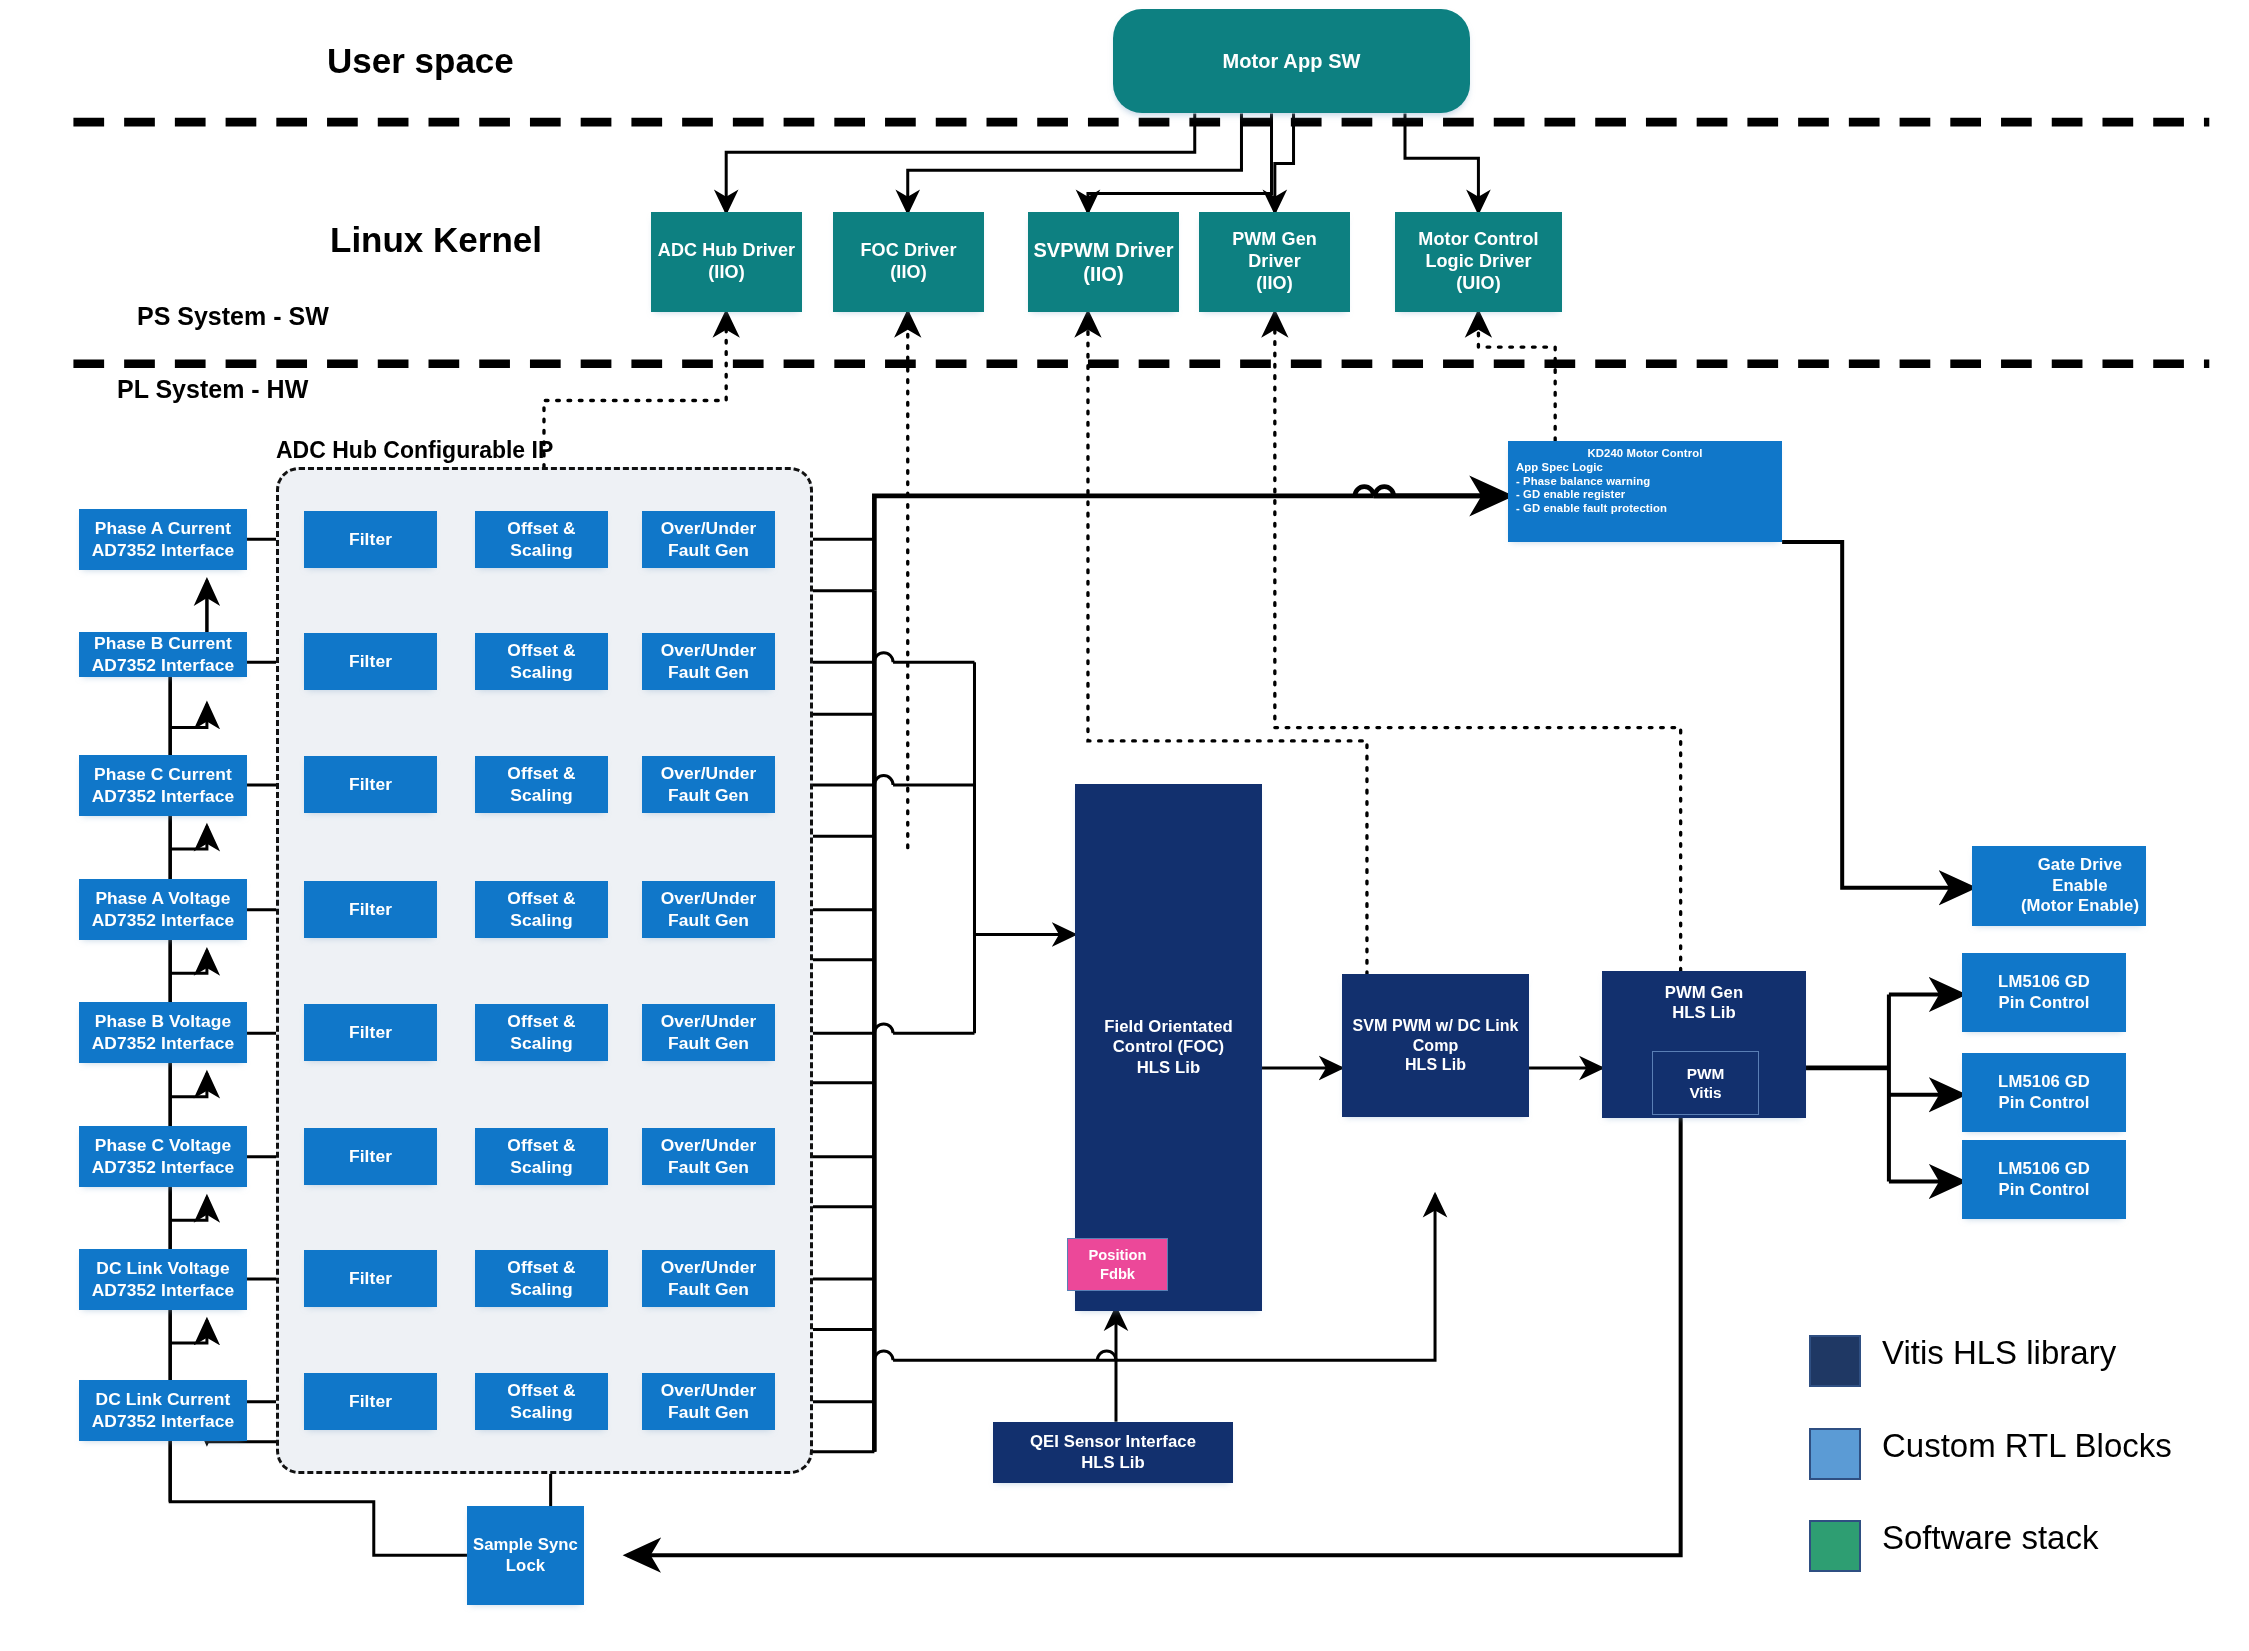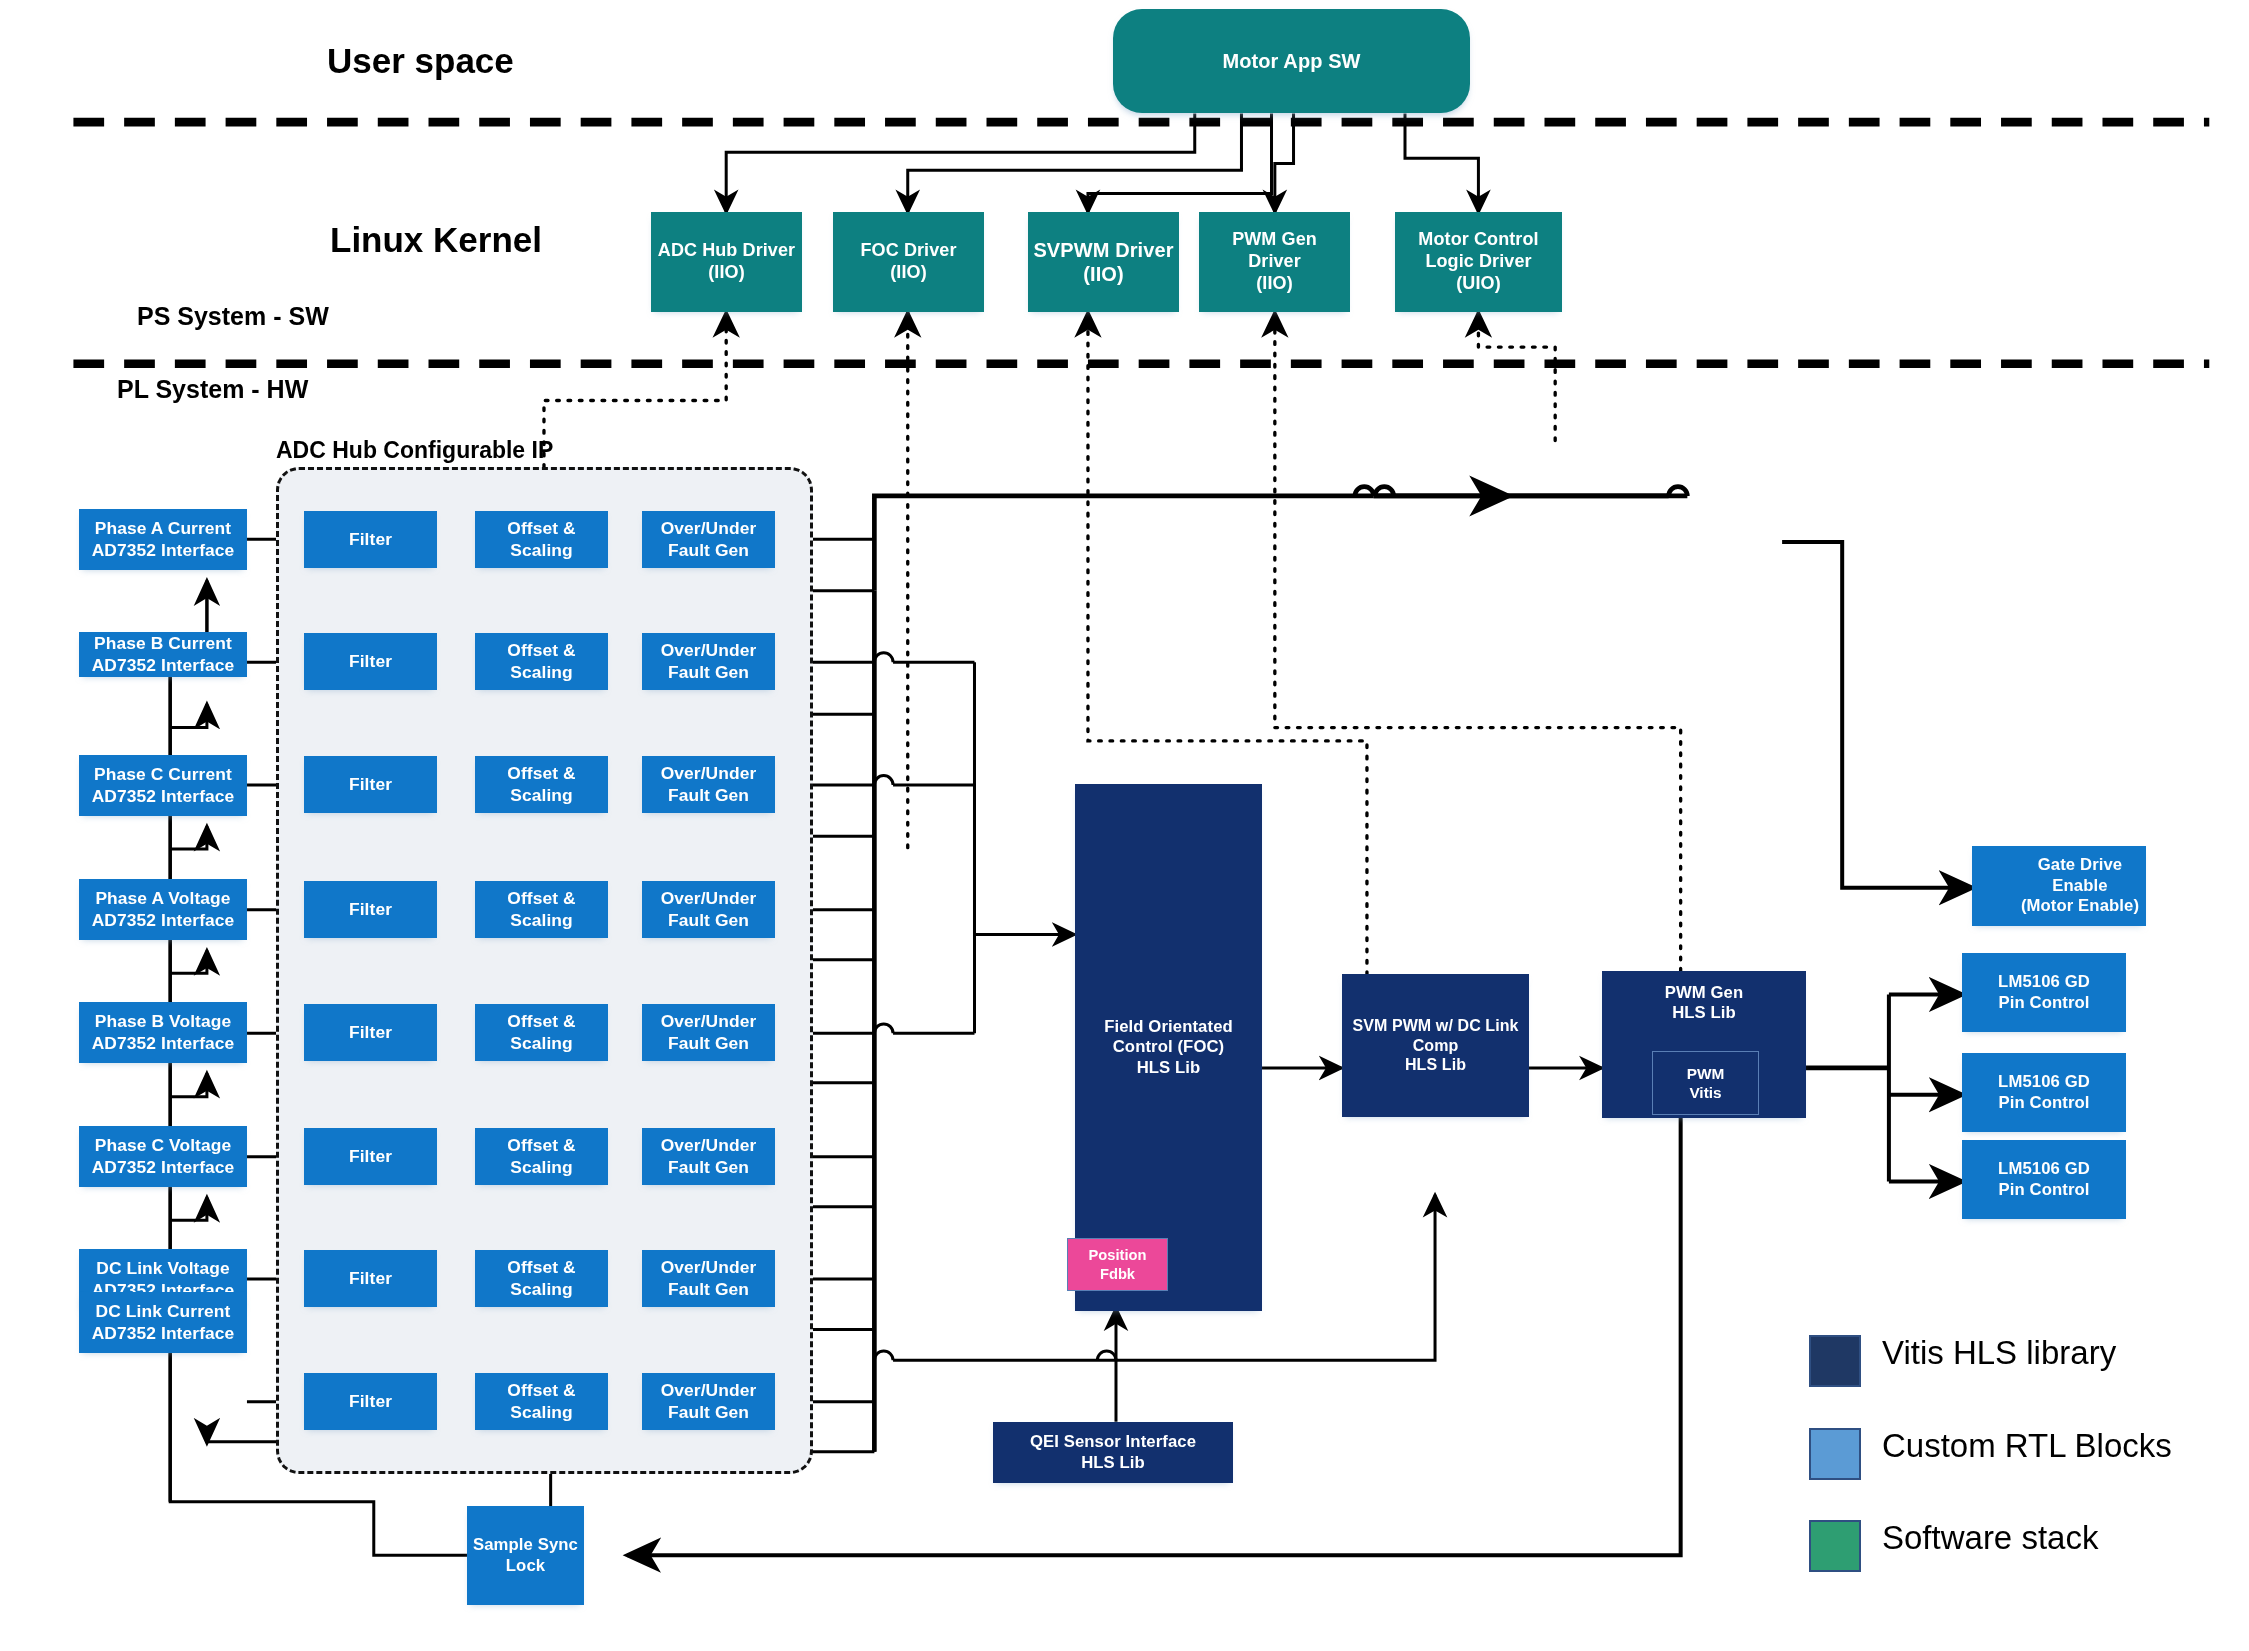--- a/index.html
+++ b/index.html
@@ -219,21 +219,21 @@
     <span>AD7352 Interface</span>
   </div>
   <div class="box blue" style="left:79px;top:1126px;width:168px;height:61px;font-size:17.4px;">
     <span>Phase C Voltage</span>
     <span>AD7352 Interface</span>
   </div>
   <div class="box blue" style="left:79px;top:1249px;width:168px;height:61px;font-size:17.4px;">
     <span>DC Link Voltage</span>
     <span>AD7352 Interface</span>
   </div>
-  <div class="box blue" style="left:79px;top:1292px;width:168px;height:61px;font-size:17.4px;">
+  <div class="box blue" style="left:79px;top:1380px;width:168px;height:61px;font-size:17.4px;">
     <span>DC Link Current</span>
     <span>AD7352 Interface</span>
   </div>
 
   <div class="box blue" style="left:304px;top:511px;width:133px;height:57px;font-size:17.4px;">
       <span>Filter</span>
     </div>
   <div class="box blue" style="left:475px;top:511px;width:133px;height:57px;font-size:17.4px;">
       <span>Offset &amp;</span>
       <span>Scaling</span>
@@ -320,20 +320,27 @@
     </div>
   <div class="box blue" style="left:475px;top:1373px;width:133px;height:57px;font-size:17.4px;">
       <span>Offset &amp;</span>
       <span>Scaling</span>
     </div>
   <div class="box blue" style="left:642px;top:1373px;width:133px;height:57px;font-size:17.4px;">
       <span>Over/Under</span>
       <span>Fault Gen</span>
     </div>
 
+  <div class="box blue kd" style="left:1508px;top:441px;width:274px;height:101px;font-size:11.3px;padding:6px 8px;">
+    <span class="kd-title">KD240 Motor Control</span>
+    <span class="kd-line">App Spec Logic</span>
+    <span class="kd-line">- Phase balance warning</span>
+    <span class="kd-line">- GD enable register</span>
+    <span class="kd-line">- GD enable fault protection</span>
+  </div>
 
   <div class="box navy" style="left:1075px;top:784px;width:187px;height:527px;font-size:16.7px;">
     <span>Field Orientated</span>
     <span>Control (FOC)</span>
     <span>HLS Lib</span>
   </div>
   <div class="inner navy" style="left:1067px;top:1238px;width:99px;height:51px;font-size:14.7px;background:#ec4899;">
     <span>Position</span>
     <span>Fdbk</span>
   </div>

